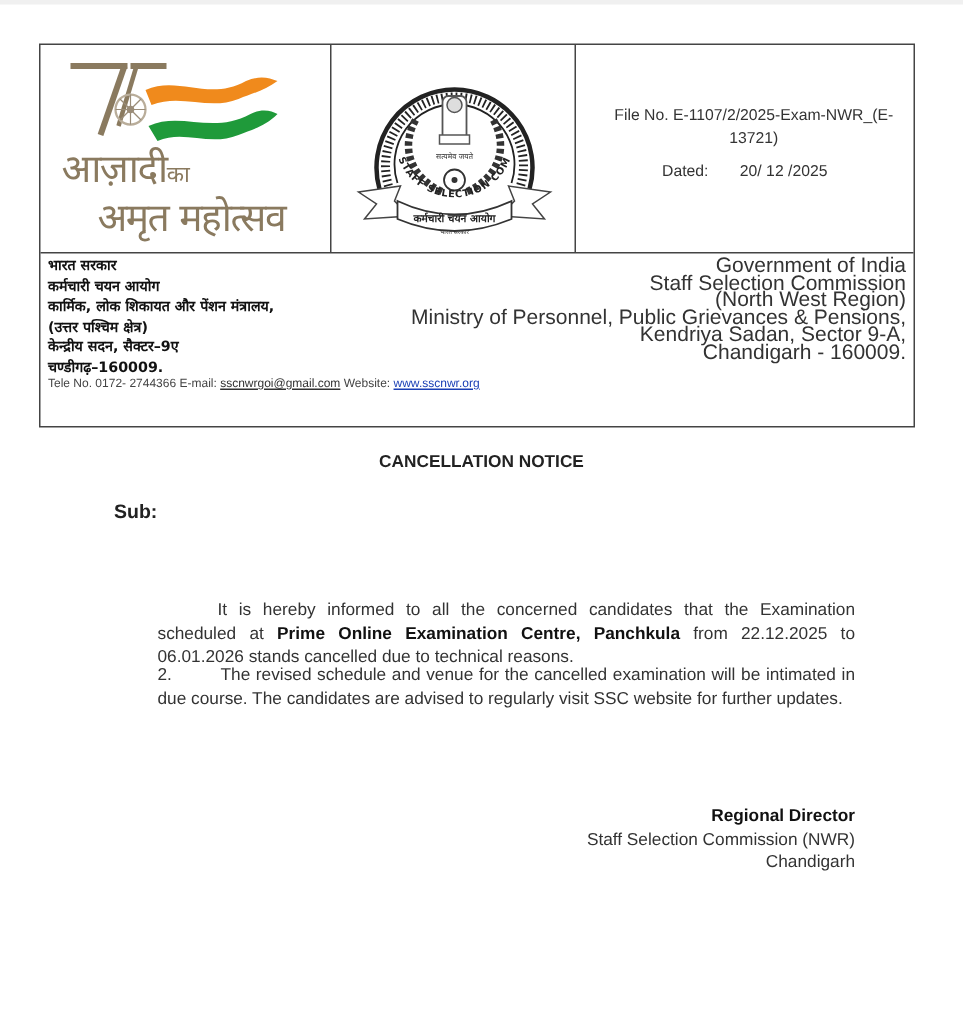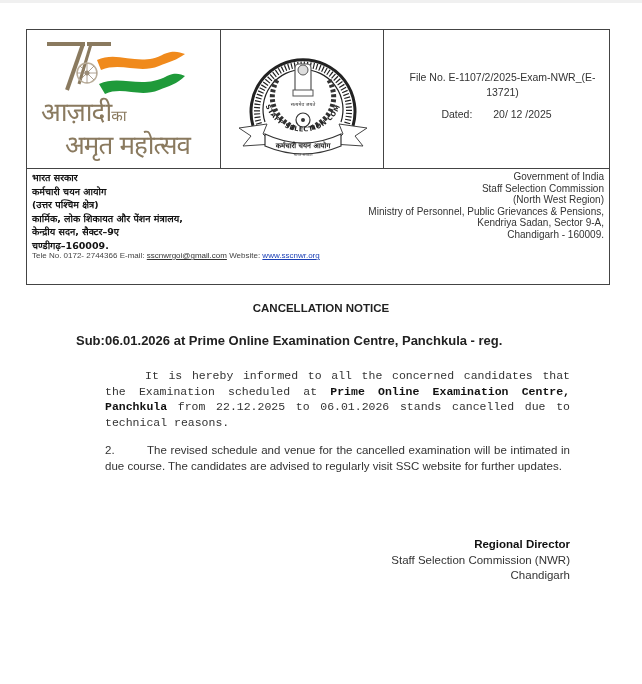--- a/index.html
+++ b/index.html
@@ -36,36 +36,36 @@
   .fileinfo .dated { display:block; margin-top:7px; }
   .fileinfo .dated span:first-child { margin-right:18px; }
 
   .row2 { position:absolute; left:0; top:139px; width:100%; height:115px; }
   .hin-addr { position:absolute; left:5px; top:2px; font-family:"DejaVu Sans", sans-serif;
               font-weight:bold; font-size:9.5px; line-height:13.5px; color:#111; }
   .hin-addr div { white-space:nowrap; }
   .contact { position:absolute; left:5px; top:82px; font-size:8px; color:#444; white-space:nowrap; }
   .contact a { color:#1a3fb5; text-decoration:underline; }
   .contact .em { color:#333; text-decoration:underline; }
-  .eng-addr { position:absolute; right:5px; top:2px; text-align:right; font-size:10px;
+  .eng-addr { position:absolute; right:5px; top:2px; text-align:right; font-size:14px;
               line-height:11.5px; color:#333; }
   .eng-addr div { white-space:nowrap; }
 
   
   .notice-title { position:absolute; left:0; width:642px; top:302px; text-align:center;
                   font-weight:bold; font-size:11.5px; color:#222; }
   .sub { position:absolute; left:76px; top:333px; width:494px; font-size:13px;
          font-weight:bold; line-height:15.5px; color:#222; }
   .sub .lbl { position:absolute; left:0; top:0; }
   .sub .txt { display:block; margin-left:29px; text-align:justify; text-align-last:left; }
   .sub .l1 { display:block; text-align:justify; text-align-last:justify; }
 
   .para { position:absolute; left:105px; width:465px; font-size:11.5px; line-height:15.5px;
           color:#333; text-align:justify; }
-  .p1 { top:368px; text-indent:40px;font-family:Liberation Mono, monospace; }
+  .p1 { top:400px; text-indent:40px; }
   .p2 { top:443px; }
   .p2 .num { display:inline-block; width:42px; }
   b { color:#111; }
 
   .sign { position:absolute; right:72px; top:537px; text-align:right; font-size:11.5px;
           line-height:15.5px; color:#333; }
   .sign .desig { font-weight:bold; color:#111; }
 </style>
 </head>
 <body>
@@ -142,22 +142,22 @@
           <span>20/ 12 /2025</span>
         </span>
       </div>
     </div>
   </div>
 
   <div class="row2">
     <div class="hin-addr">
       <div>भारत सरकार</div>
       <div>कर्मचारी चयन आयोग</div>
+      <div>कार्मिक, लोक शिकायत और पेंशन मंत्रालय,</div>
       <div>(उत्तर पश्चिम क्षेत्र)</div>
-      <div>कार्मिक, लोक शिकायत और पेंशन मंत्रालय,</div>
       <div>केन्द्रीय सदन, सैक्टर–9ए</div>
       <div>चण्डीगढ़–160009.</div>
     </div>
     <div class="contact">
       <span>Tele No. 0172- 2744366</span>
       <span>E-mail:</span>
       <a class="em">sscnwrgoi@gmail.com</a>
       <span>Website:</span>
       <a>www.sscnwr.org</a>
     </div>
@@ -170,21 +170,20 @@
       <div>Chandigarh - 160009.</div>
     </div>
   </div>
 </div>
 
 <div class="notice-title">CANCELLATION NOTICE</div>
 
 <div class="sub">
   <span class="lbl">Sub:</span>
   <span class="txt">
-    <span>06.01.2026 at Prime Online Examination Centre, Panchkula - reg.</span>
   </span>
 </div>
 
 <div class="para p1"><span>It is hereby informed to all the concerned candidates that the Examination scheduled at </span><b>Prime Online Examination Centre, Panchkula</b><span> from 22.12.2025 to 06.01.2026 stands cancelled due to technical reasons.</span></div>
 
 <div class="para p2"><span class="num">2.</span><span>The revised schedule and venue for the cancelled examination will be intimated in due course. The candidates are advised to regularly visit SSC website for further updates.</span></div>
 
 <div class="sign">
   <div class="desig">Regional Director</div>
   <div>Staff Selection Commission (NWR)</div>

